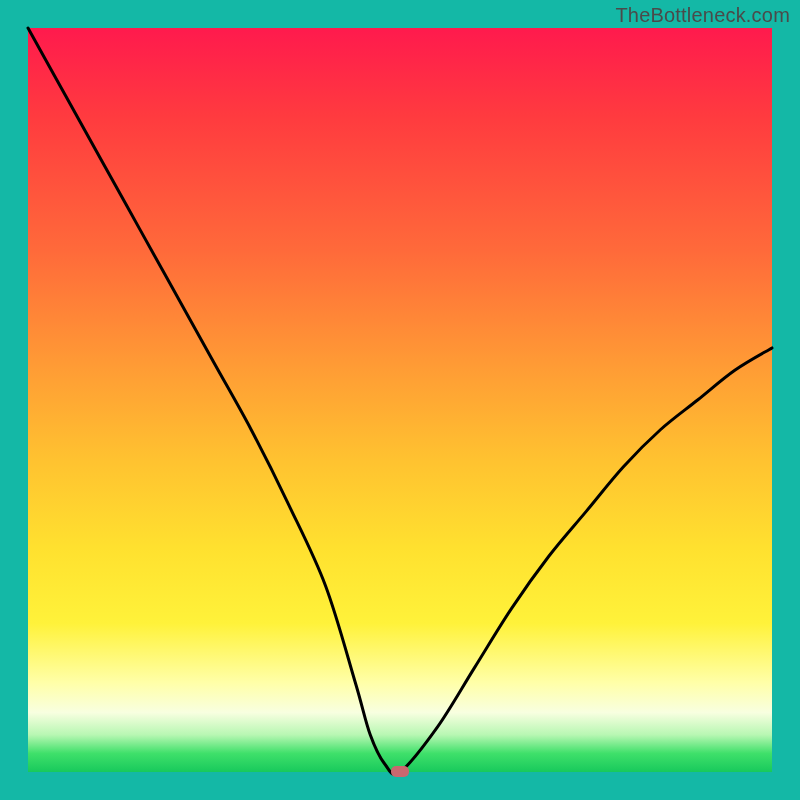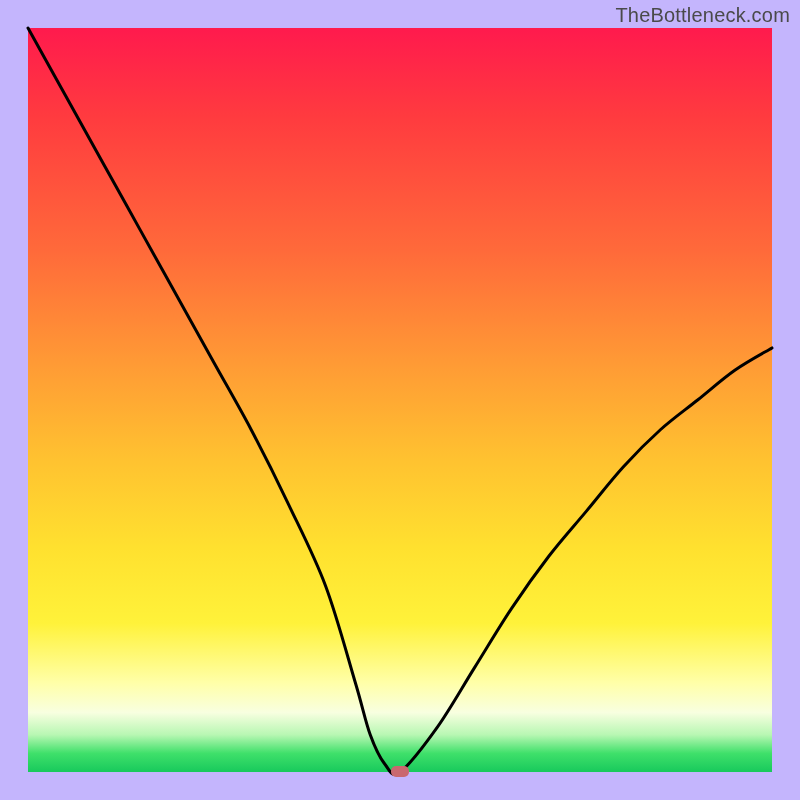--- a/index.html
+++ b/index.html
@@ -8,21 +8,21 @@
     width: 800px;
     height: 800px;
     overflow: hidden;
     background: #000;
     font-family: Arial, Helvetica, sans-serif;
   }
   .frame {
     position: absolute;
     left: 0; top: 0;
     width: 800px; height: 800px;
-    background: #c4b5fd;
+    background: #14b8a6;
   }
   .plot {
     position: absolute;
     left: 28px;
     top: 28px;
     width: 744px;
     height: 744px;
     
     background: linear-gradient(
       to bottom,

